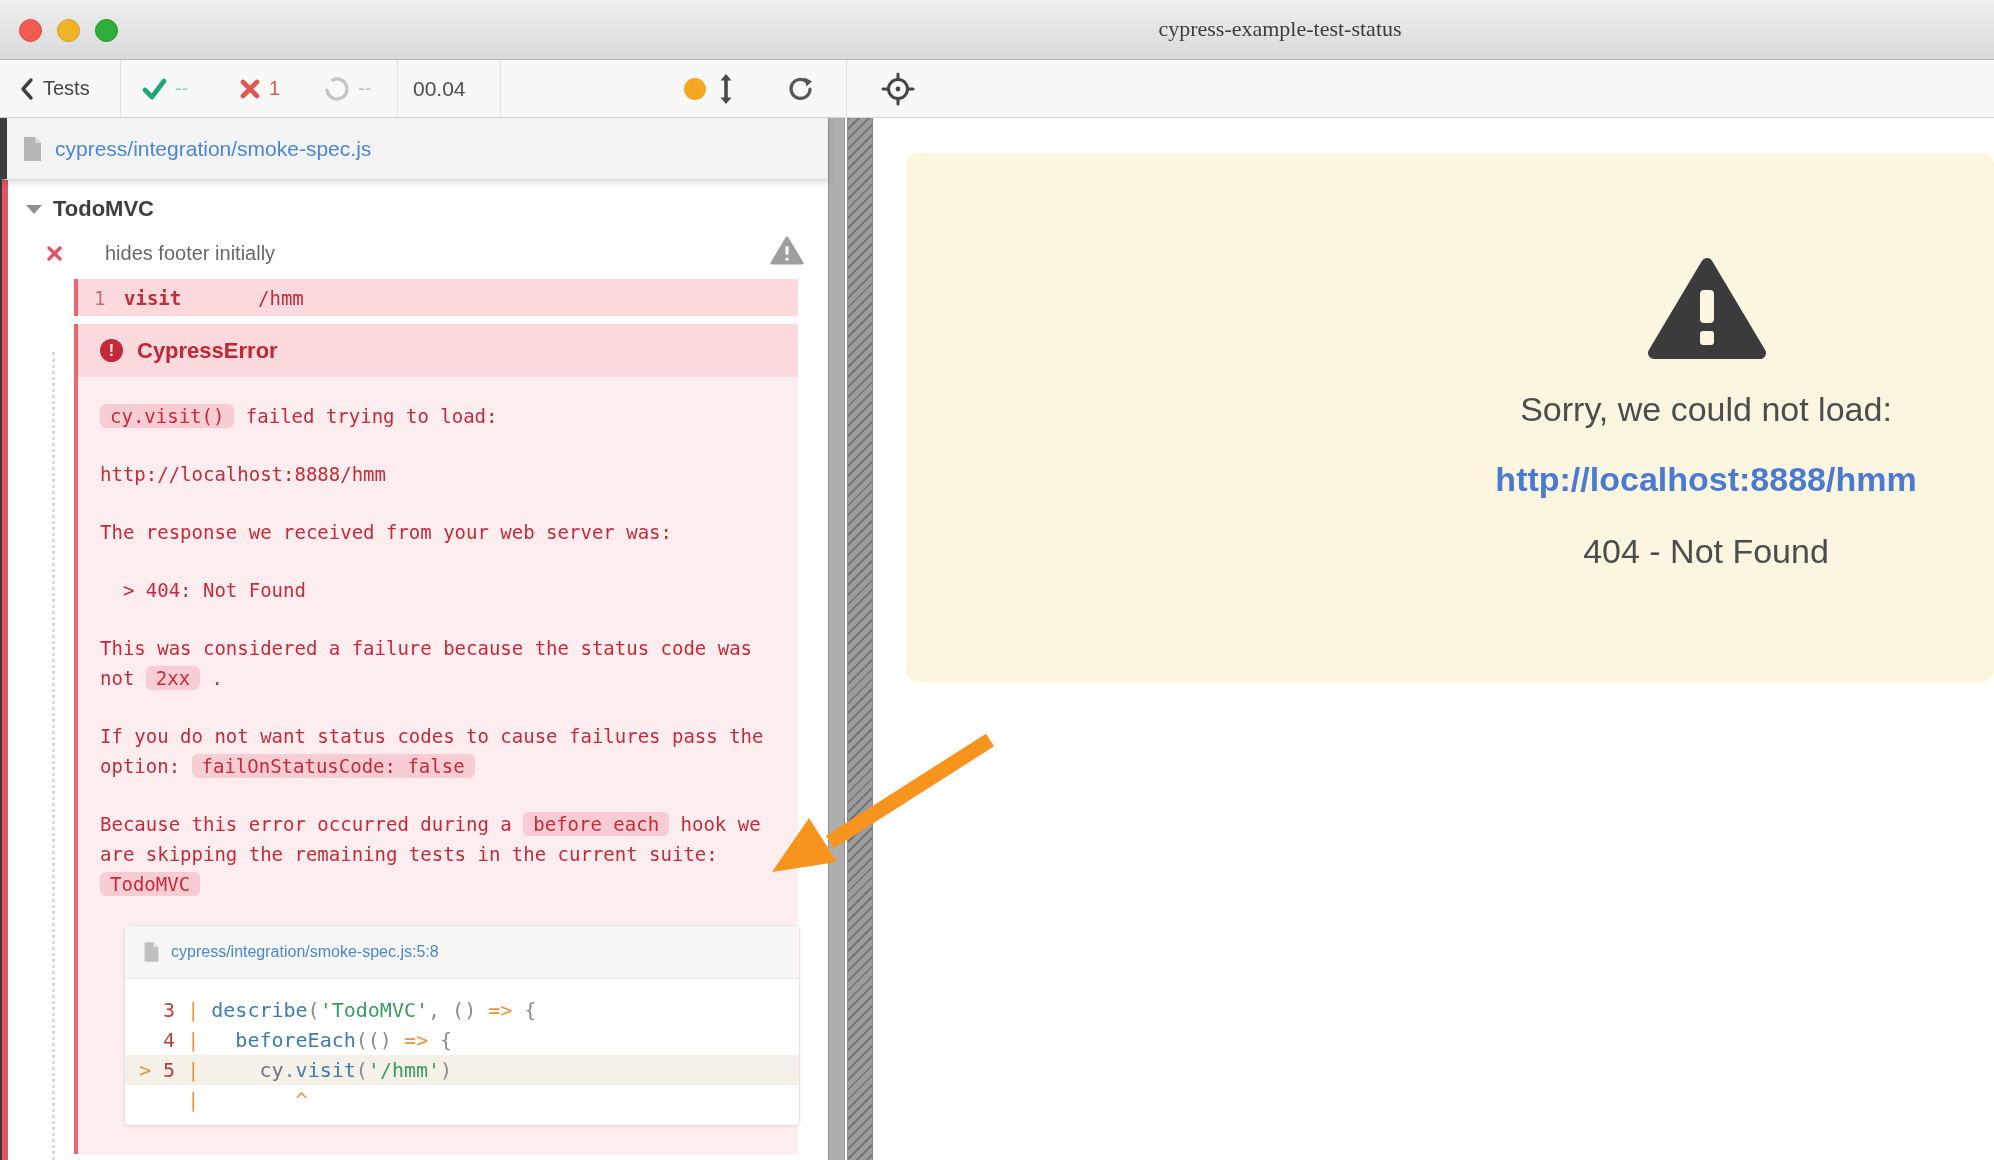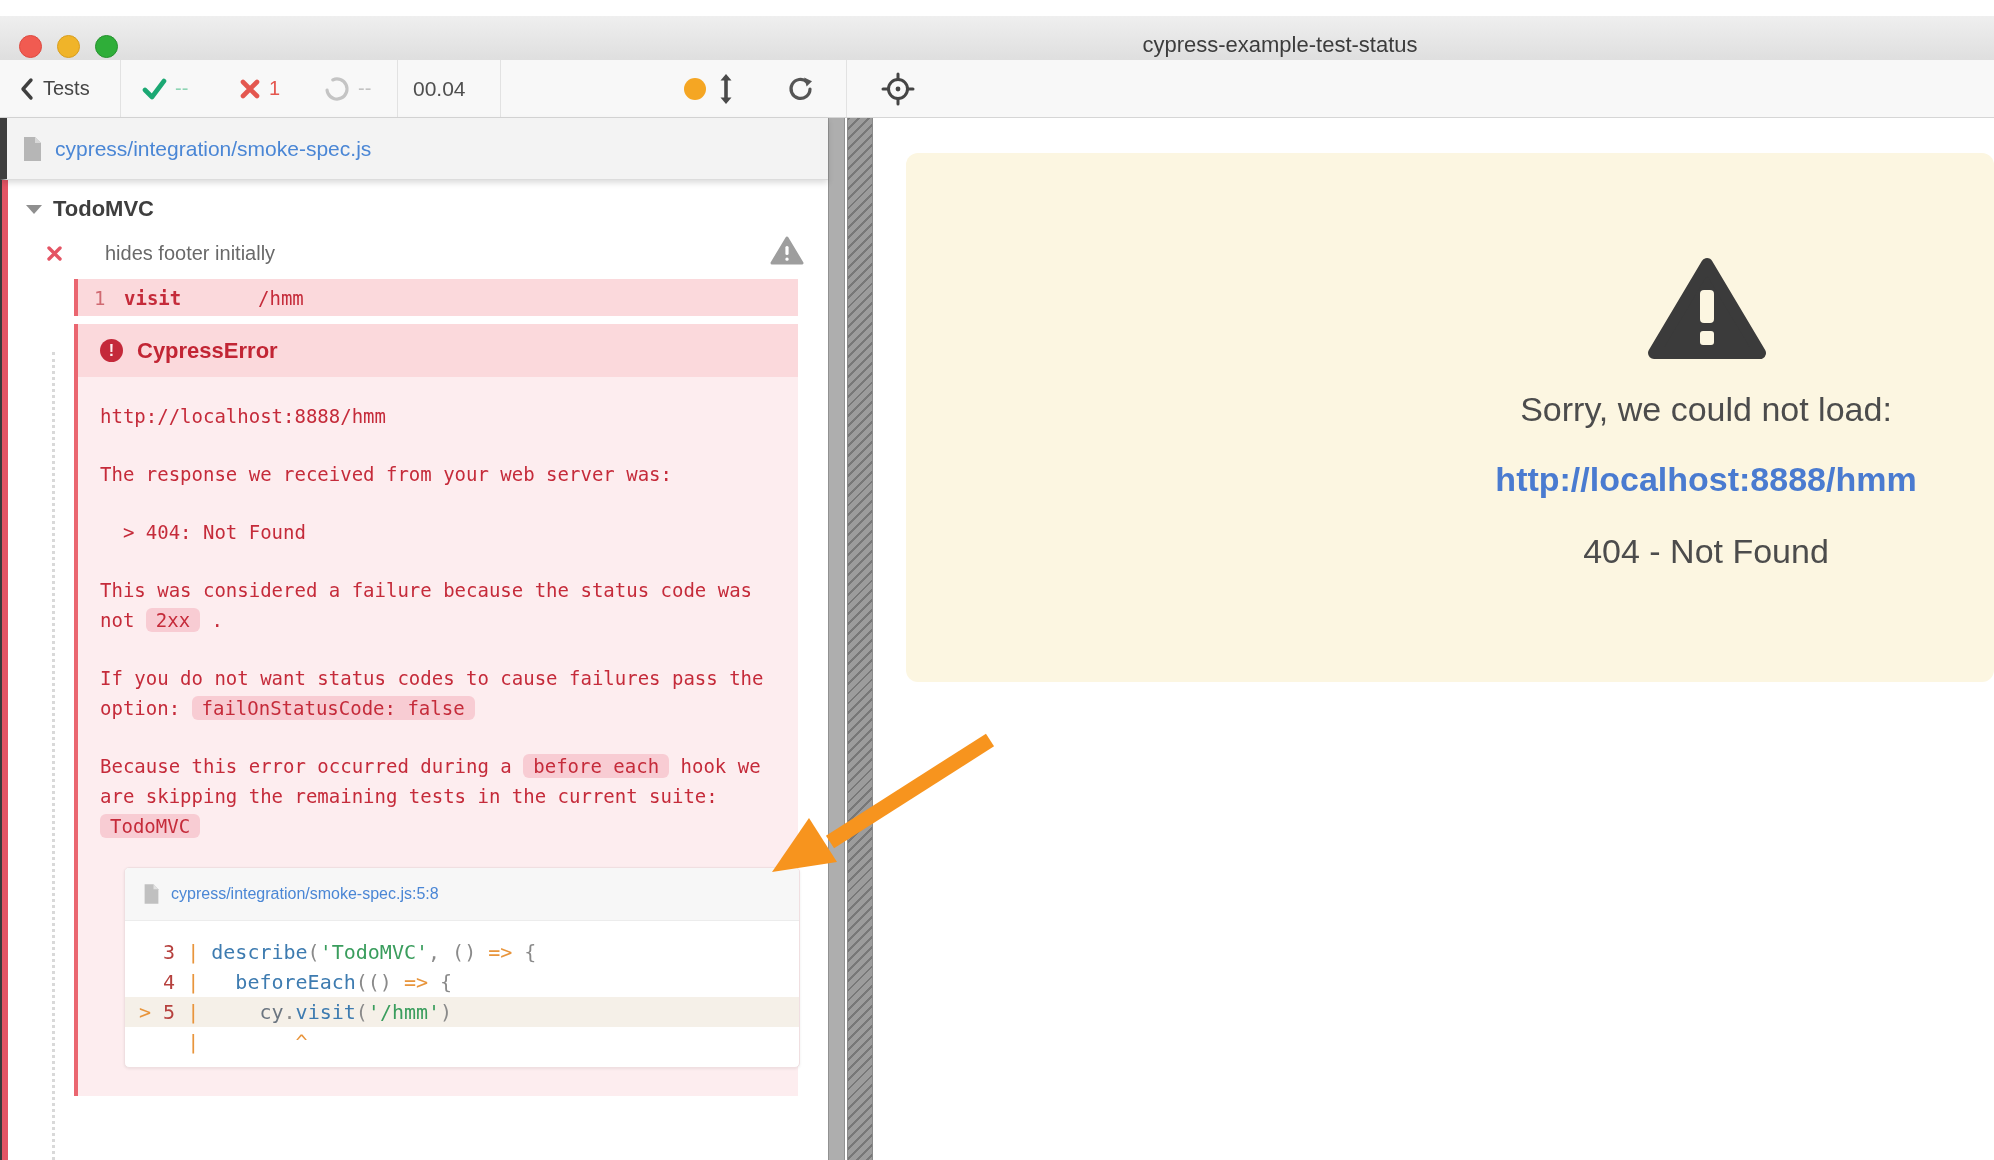--- a/index.html
+++ b/index.html
@@ -1,21 +1,21 @@
 <!DOCTYPE html>
 <html><head>
 <meta charset="utf-8">
 <style>
   * { margin:0; padding:0; box-sizing:border-box; }
   body { font-family:"Liberation Sans", sans-serif; background:#e8e8e8; }
   .screen { position:relative; width:1994px; height:1160px; background:#fff; overflow:hidden; }
 
   
-  .titlebar { position:absolute; left:0; top:16px; width:100%; height:60px;
-    background:linear-gradient(#efefef,#d9d9d9); border-bottom:1px solid #b5b5b5; }
+  .titlebar { position:absolute; left:0; top:0; width:100%; height:60px;
+    background:linear-gradient(#efefef,#d9d9d9); border-bottom:1px solid #b5b5b5;font-family:Liberation Serif, serif; }
   .traffic { position:absolute; top:19px; width:23px; height:23px; border-radius:50%; cursor:default; }
   .t-red { left:19px; background:#f15b51; border:1px solid #dd4a40; }
   .t-yellow { left:57px; background:#f0b429; border:1px solid #d89e1f; }
   .t-green { left:95px; background:#2fae39; border:1px solid #26922f; }
   .win-title { position:absolute; top:16px; left:0; width:2560px; text-align:center; font-size:22px;
     font-weight:500; color:#3c3c3c; }
 
   
   .toolbar { position:absolute; left:0; top:60px; width:100%; height:58px; background:#f8f8f8;
     border-bottom:1px solid #d6d6d6; overflow:hidden; }
@@ -245,20 +245,21 @@
         <span class="cmd-method">visit</span>
         <span class="cmd-message">/hmm</span>
       </div>
 
       <div class="error-block">
         <div class="error-header">
           <span class="err-icon">!</span>
           <span class="error-name">CypressError</span>
         </div>
         <div class="error-body">
+            <p><span class="pill">cy.visit()</span><span> failed trying to load:</span></p>
             <p><span>http://localhost:8888/hmm</span></p>
             <p><span>The response we received from your web server was:</span></p>
             <p><span>  &gt; 404: Not Found</span></p>
             <p><span>This was considered a failure because the status code was not </span><span class="pill">2xx</span><span> .</span></p>
             <p><span>If you do not want status codes to cause failures pass the option: </span><span class="pill">failOnStatusCode: false</span></p>
             <p><span>Because this error occurred during a </span><span class="pill">before each</span><span> hook we are skipping the remaining tests in the current suite: </span><span class="pill">TodoMVC</span></p>
             <div class="codeframe">
               <div class="cf-header">
                 <span class="icon"><svg width="17" height="22" viewBox="0 0 21 26">
                     <path d="M2 1 H13 L19 7 V25 H2 Z" fill="#c0c0c0"></path>

